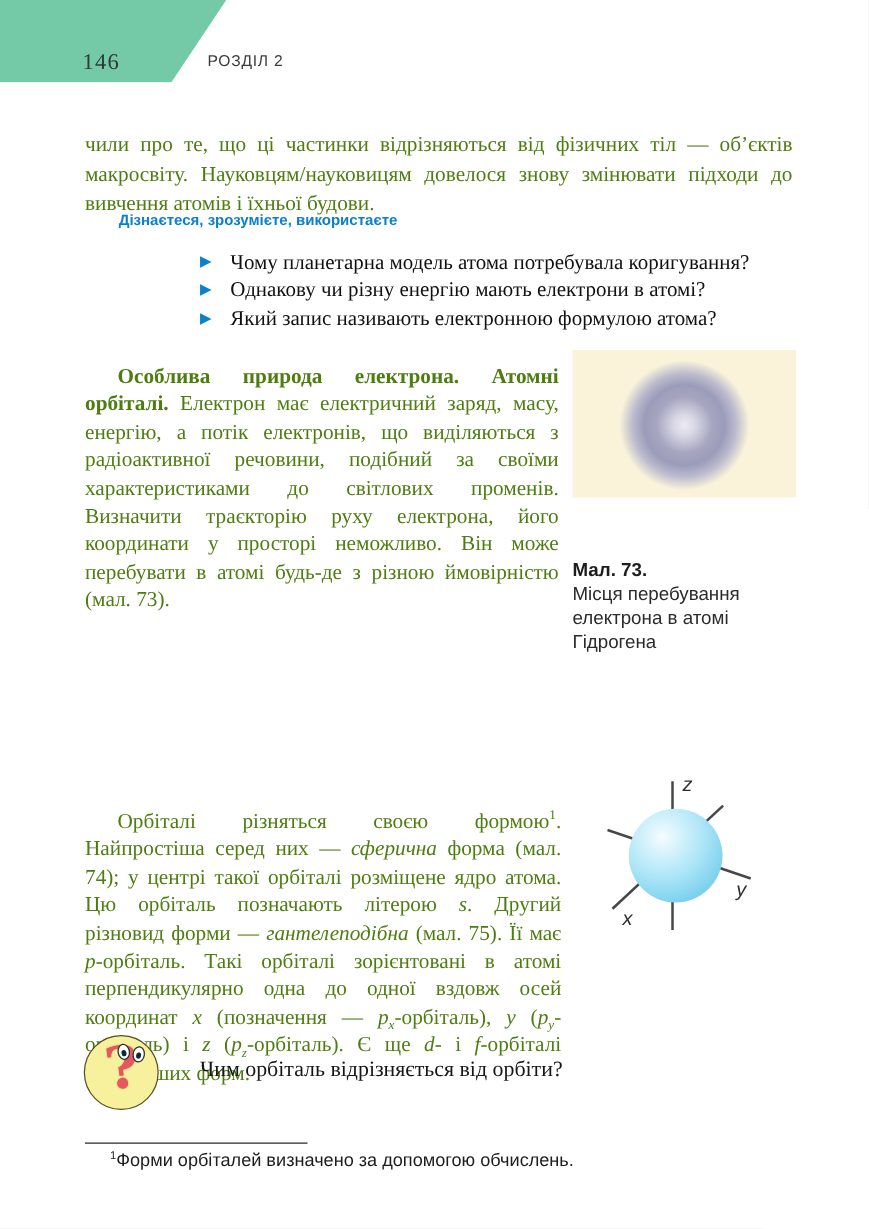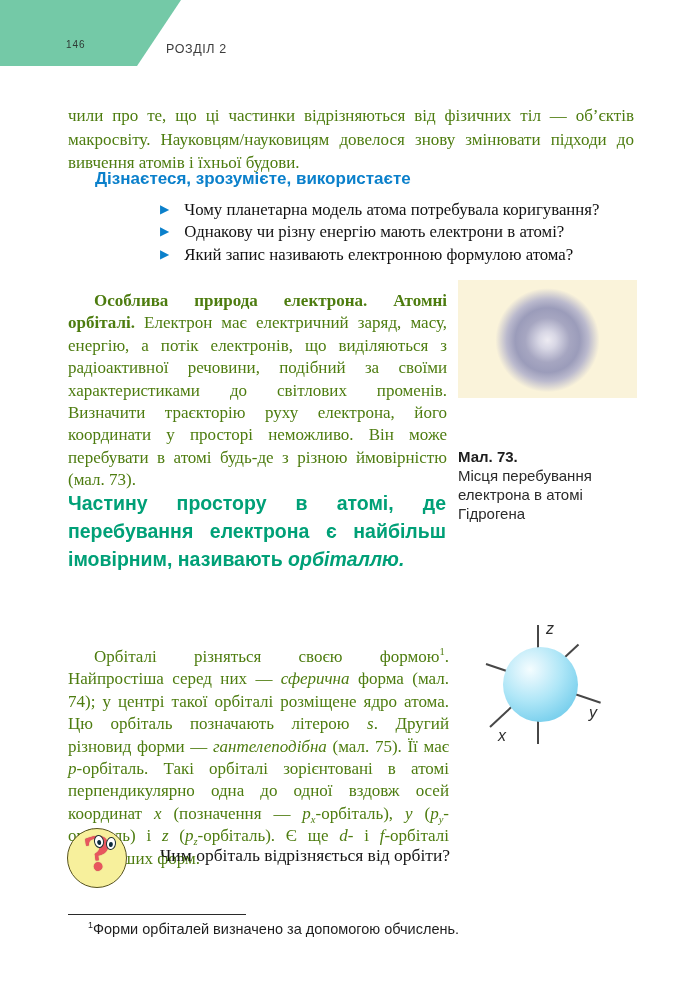--- a/index.html
+++ b/index.html
@@ -9,37 +9,37 @@
     font-family:"Liberation Serif",serif;color:#161616;
   }
   
   .band{
     position:absolute;left:0;top:0;width:181px;height:66px;
     background:#74c9a7;
     clip-path:polygon(0 0,100% 0,calc(100% - 44px) 100%,0 100%);
   }
   .page-num{
     position:absolute;left:66px;top:39px;
-    font-family:Liberation Sans, sans-serif;font-size:10px;color:#2e3a35;
+    font-family:Liberation Serif, serif;font-size:18px;color:#2e3a35;
     letter-spacing:1px;
   }
   .chapter{
     position:absolute;left:166px;top:42px;
     font-family:"Liberation Sans",sans-serif;font-size:12.5px;color:#3c3c3c;
     letter-spacing:.6px;
   }
   
   .serif-par{
     position:absolute;font-size:17px;line-height:22.4px;text-align:justify;
     color:#4d7c0f;
   }
   .intro{left:68px;top:87px;width:566px;line-height:23.6px;}
   .learn-head{
     position:absolute;left:95px;top:169px;
-    font-family:"Liberation Sans",sans-serif;font-weight:bold;font-size:17px;
+    font-family:"Liberation Sans",sans-serif;font-weight:bold;font-size:12px;
     color:#0b80cb;
   }
   .qlist{position:absolute;left:160px;top:199px;width:480px;}
   .qrow{display:flex;align-items:flex-start;height:22.4px;}
   .qrow .arr{
     font-family:"DejaVu Sans",sans-serif;font-size:12px;color:#0b80cb;
     margin:3px 15px 0 0;flex:0 0 auto;
   }
   .qrow .qtxt{font-size:16.8px;line-height:22.4px;color:#111;}
   .electron{left:68px;top:273px;width:379px;text-indent:26px;}
@@ -145,21 +145,20 @@
   </div>
 
   <p class="serif-par electron"><span class="b">Особлива природа електрона. Атомні орбіталі. </span><span>Електрон має електричний заряд, масу, енергію, а потік електронів, що виділяються з радіоактивної речовини, подібний за своїми характеристиками до світлових променів. Визначити траєкторію руху електрона, його координати у просторі неможливо. Він може перебувати в атомі будь-де з різною ймовірністю (мал. 73).</span></p>
 
   <div class="fig73-img"></div>
   <div class="figcap cap73">
     <span class="lbl">Мал. 73.</span><br>
     <span>Місця перебування електрона в атомі Гідрогена</span>
   </div>
 
-  <p class="definition"><span>Частину простору в атомі, де перебування електрона є найбільш імовірним, називають </span><span class="i">орбіталлю.</span></p>
 
 
   <p class="serif-par shapes"><span>Орбіталі різняться своєю формою</span><sup>1</sup><span>. Найпростіша серед них — </span><span class="i">сферична</span><span> форма (мал. 74); у центрі такої орбіталі розміщене ядро атома. Цю орбіталь позначають літерою </span><span class="i">s</span><span>. Другий різновид форми — </span><span class="i">гантелеподібна</span><span> (мал. 75). Її має </span><span class="i">p</span><span>-орбіталь. Такі орбіталі зорієнтовані в атомі перпендикулярно одна до одної вздовж осей координат </span><span class="i">x</span><span> (позначення — </span><span class="i">p</span><sub class="i">x</sub><span>-орбіталь), </span><span class="i">y</span><span> (</span><span class="i">p</span><sub class="i">y</sub><span>-орбіталь) і </span><span class="i">z</span><span> (</span><span class="i">p</span><sub class="i">z</sub><span>-орбіталь). Є ще </span><span class="i">d</span><span>- і </span><span class="i">f</span><span>-орбіталі складніших форм.</span></p>
 
   <div class="axis axis-z"></div>
   <div class="axis axis-x"></div>
   <div class="axis axis-y"></div>
   <div class="sphere"></div>
   <div class="axis-lab lab-z">z</div>
   <div class="axis-lab lab-x">x</div>

